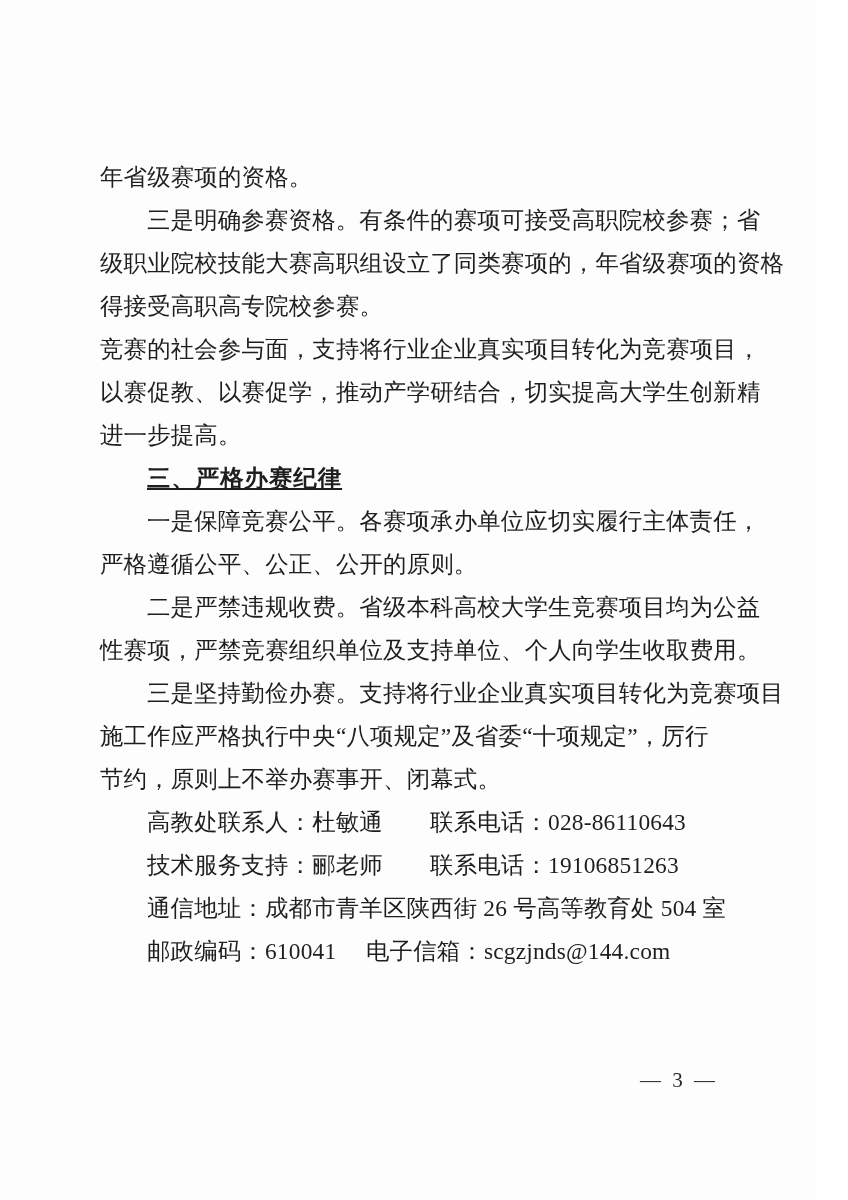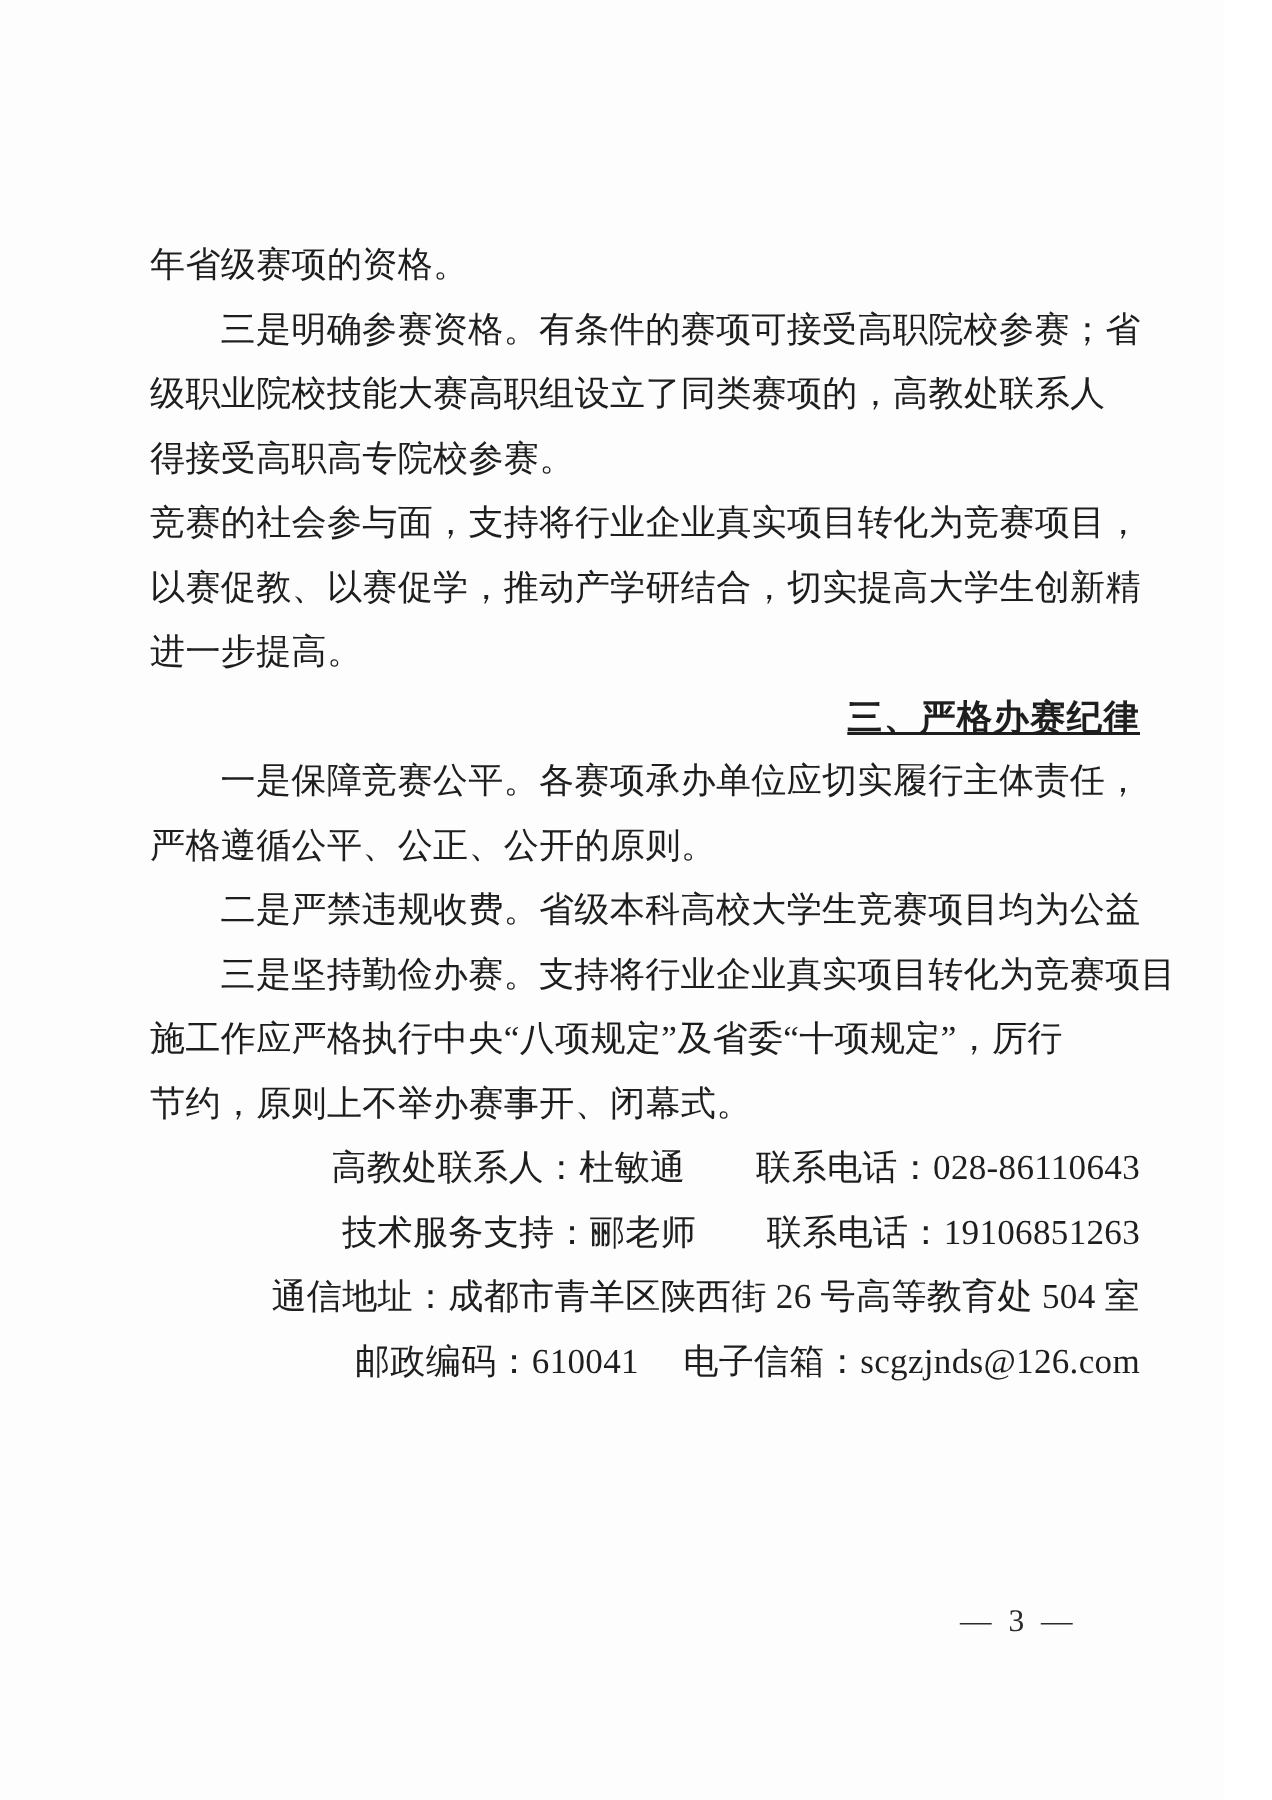--- a/index.html
+++ b/index.html
@@ -24,21 +24,20 @@
   }
   .line {
     font-size: 23.4px;
     line-height: 43px;
     height: 43px;
     white-space: nowrap;
     letter-spacing: 0.2px;
   }
   .line.indent {
     padding-left: 47px;
-    text-align: right;
   }
   .line.heading {
     font-family: "Liberation Sans", "DejaVu Sans", sans-serif;
     font-weight: bold;
     letter-spacing: 1px;
     text-decoration: underline;
   }
   .page-number {
     position: absolute;
     top: 1068px;
@@ -49,31 +48,32 @@
     white-space: nowrap;
   }
 </style>
 </head>
 <body>
 
 <div class="page">
   <div class="doc-body">
       <div class="line body">年省级赛项的资格。</div>
       <div class="line body indent">三是明确参赛资格。有条件的赛项可接受高职院校参赛；省</div>
-      <div class="line body">级职业院校技能大赛高职组设立了同类赛项的，高教处联系人</div>
+      <div class="line body">级职业院校技能大赛高职组设立了同类赛项的，年省级赛项的资格</div>
       <div class="line body">得接受高职高专院校参赛。</div>
       <div class="line body">竞赛的社会参与面，支持将行业企业真实项目转化为竞赛项目，</div>
       <div class="line body">以赛促教、以赛促学，推动产学研结合，切实提高大学生创新精</div>
       <div class="line body">进一步提高。</div>
       <div class="line heading indent">三、严格办赛纪律</div>
       <div class="line body indent">一是保障竞赛公平。各赛项承办单位应切实履行主体责任，</div>
       <div class="line body">严格遵循公平、公正、公开的原则。</div>
       <div class="line body indent">二是严禁违规收费。省级本科高校大学生竞赛项目均为公益</div>
+      <div class="line body">性赛项，严禁竞赛组织单位及支持单位、个人向学生收取费用。</div>
       <div class="line body indent">三是坚持勤俭办赛。支持将行业企业真实项目转化为竞赛项目</div>
       <div class="line body">施工作应严格执行中央“八项规定”及省委“十项规定”，厉行</div>
       <div class="line body">节约，原则上不举办赛事开、闭幕式。</div>
       <div class="line body indent">高教处联系人：杜敏通　　联系电话：028-86110643</div>
       <div class="line body indent">技术服务支持：郦老师　　联系电话：19106851263</div>
       <div class="line body indent">通信地址：成都市青羊区陕西街 26 号高等教育处 504 室</div>
-      <div class="line body indent">邮政编码：610041　 电子信箱：scgzjnds@126.com</div>
+      <div class="line body indent">邮政编码：610041　 电子信箱：scgzjnds@144.com</div>
     </div>
   <div class="page-number">— 3 —</div>
 </div>
 
 </body></html>

